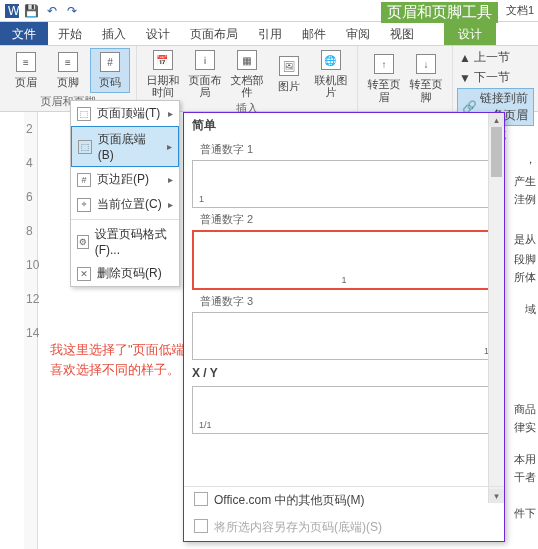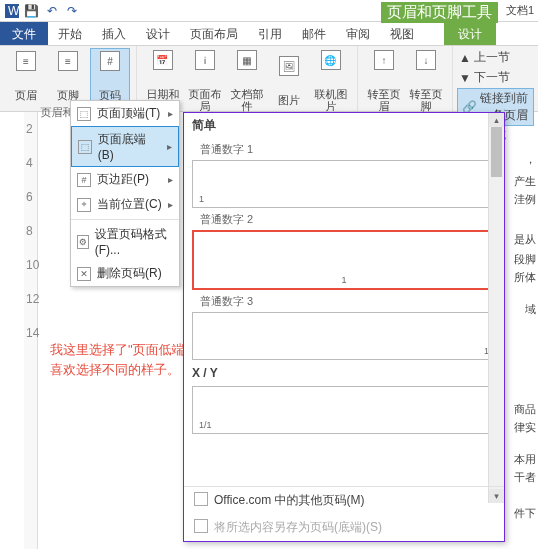--- a/index.html
+++ b/index.html
@@ -12,21 +12,21 @@
 .ribbon-tabs{height:24px;display:flex;border-bottom:1px solid #d4d4d4}
 .tab{padding:4px 10px;font-size:12px;color:#444;cursor:pointer}
 .tab.file{background:#2b579a;color:#fff;padding:4px 12px}
 .tab.green{background:#70ad47;color:#fff;padding:4px 14px}
 .ribbon{height:66px;background:#f3f3f3;border-bottom:1px solid #d4d4d4;display:flex;position:relative}
 .rgroup{display:flex;flex-direction:column;padding:2px 6px;border-right:1px solid #e0e0e0}
 .rgroup-items{display:flex;gap:2px;flex:1}
 .big-btn{display:flex;flex-direction:column;align-items:center;justify-content:center;width:40px;padding:2px;cursor:pointer}
 .big-btn.hl{background:#c8e0f4;border:1px solid #7ab5e0}
 .big-btn .ic{width:20px;height:20px;border:1px solid #888;display:flex;align-items:center;justify-content:center;font-size:10px;color:#555;background:#fff}
-.big-btn .lb{font-size:11px;color:#444;margin-top:18px;text-align:center;line-height:1.1}
+.big-btn .lb{font-size:11px;color:#444;margin-top:4px;text-align:center;line-height:1.1}
 .rgroup-label{font-size:11px;color:#666;text-align:center;padding-top:1px}
 .nav-col{display:flex;flex-direction:column;gap:1px;padding:2px 4px;font-size:11px;color:#444}
 .nav-row{display:flex;align-items:center;gap:3px;padding:1px 2px;cursor:pointer}
 .nav-row.link{background:#c8e0f4;border:1px solid #7ab5e0;padding:1px 4px}
 .dropdown{position:absolute;left:70px;top:100px;width:110px;background:#fff;border:1px solid #c6c6c6;box-shadow:2px 2px 4px rgba(0,0,0,.2);z-index:10}
 .dd-item{display:flex;align-items:center;gap:6px;padding:4px 6px;cursor:pointer;font-size:12px;color:#333}
 .dd-item.sel{background:#cde6f7;border:1px solid #2a8dd4}
 .dd-item .di{width:14px;height:14px;border:1px solid #999;font-size:9px;display:flex;align-items:center;justify-content:center;color:#666}
 .dd-item .arr{margin-left:auto;font-size:10px;color:#666}
 .dd-sep{height:1px;background:#e0e0e0;margin:2px 0}

